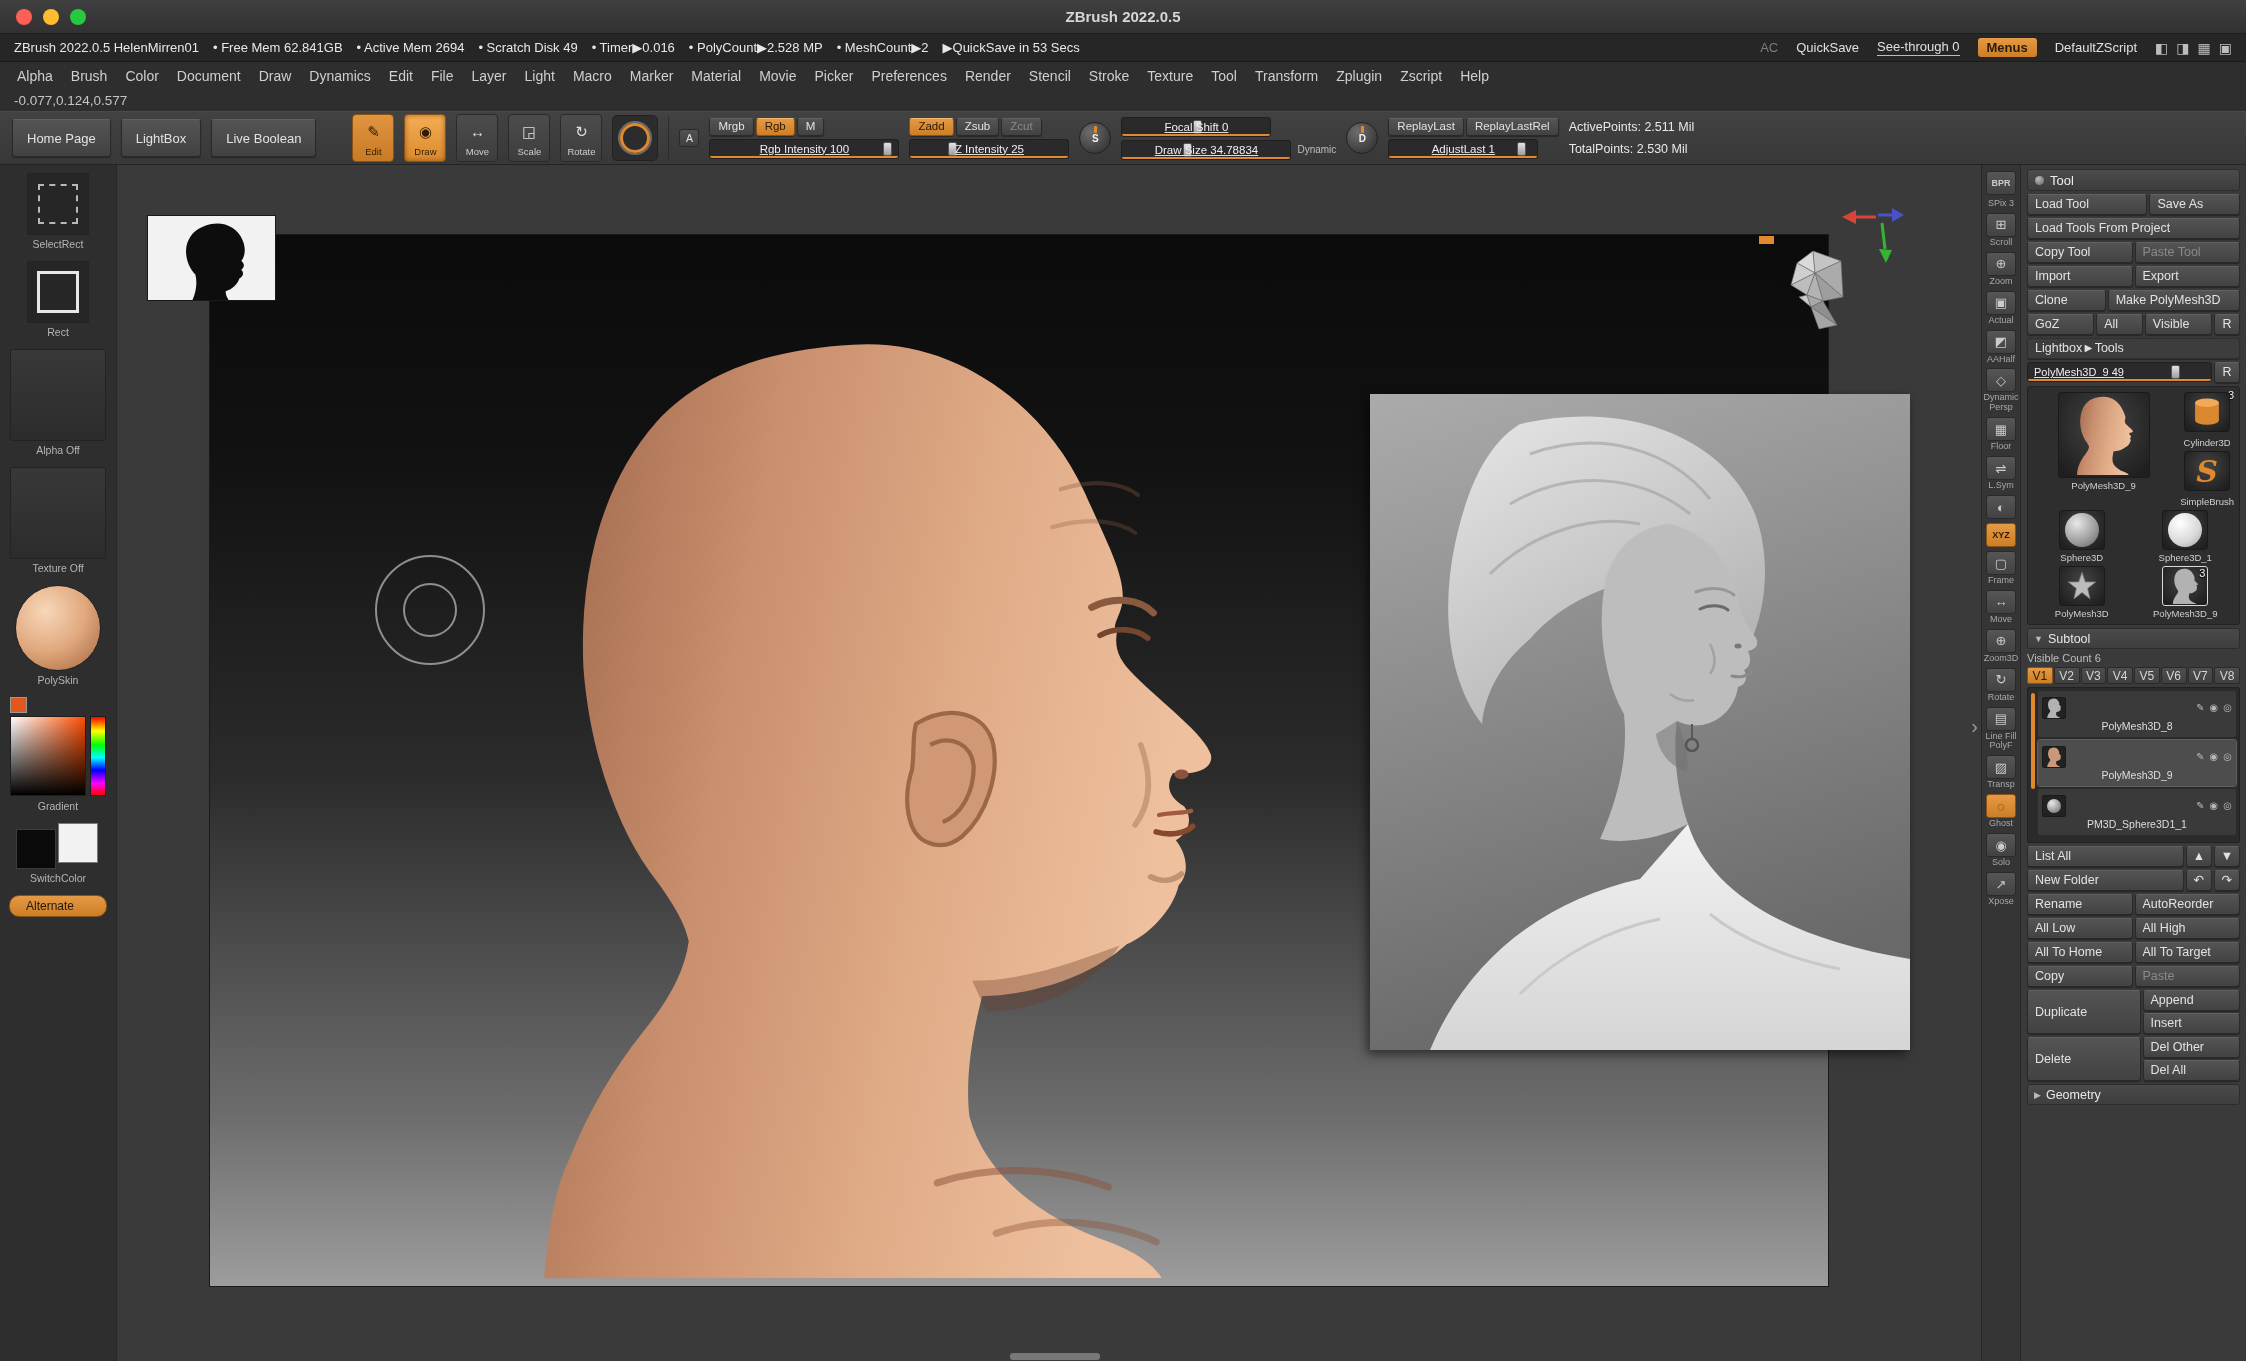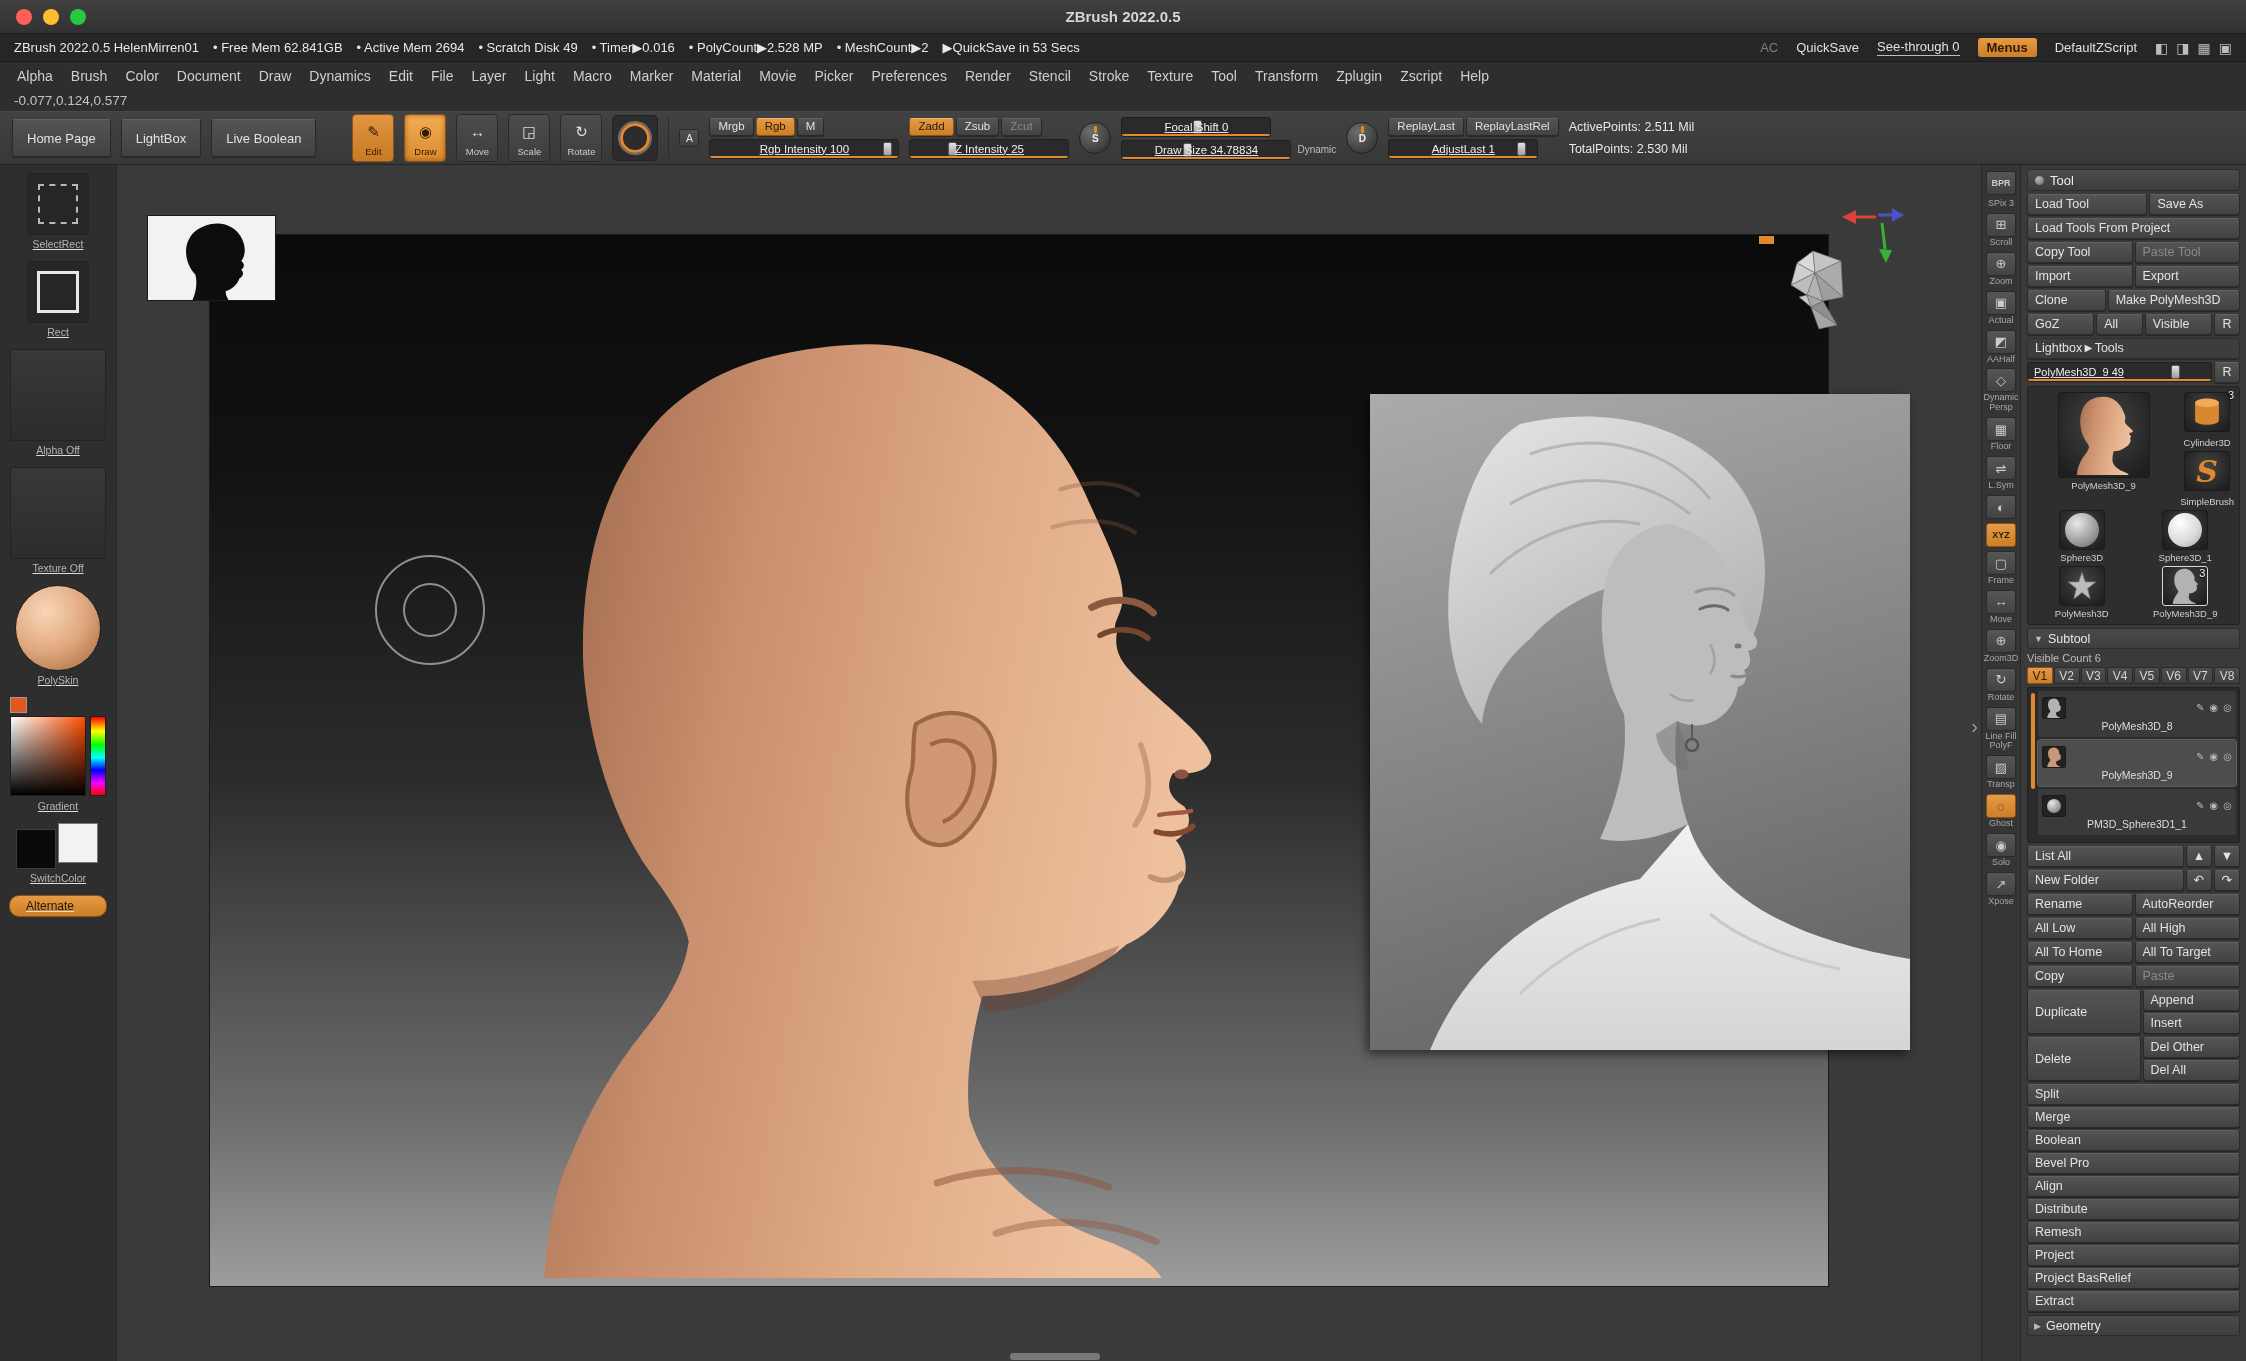--- a/index.html
+++ b/index.html
@@ -87,21 +87,21 @@
   .w190{width:190px}.w170{width:170px}.w160{width:160px}.w150{width:150px}
   .tiny-label { font-size:10px; color:#bdbdbd; align-self:center; }
   .points { font-size:12.5px; color:#e8e8e8; gap:8px; }
 
   
   .main { display:flex; height:1196px; }
 
   
   .sidebar { width:117px; background:#2e2e2e; display:flex; flex-direction:column; align-items:center;
              padding-top:8px; gap:3px; border-right:1px solid #262626; }
-  .side-item { display:flex; flex-direction:column; align-items:center; margin-bottom:8px;text-decoration:underline; }
+  .side-item { display:flex; flex-direction:column; align-items:center; margin-bottom:8px; }
   .side-label { font-size:10.5px; color:#b5b5b5; margin-top:3px; }
   .side-thumb { background:linear-gradient(#383838,#2c2c2c); border:1px solid #232323; border-radius:2px; }
   .selectrect { width:62px; height:62px; background:#262626; position:relative; }
   .selectrect .dashed { position:absolute; inset:10px; border:2px dashed #b8b8b8; }
   .rect { width:62px; height:62px; background:#262626; display:flex; align-items:center; justify-content:center; }
   .rect .rect-inner { width:42px; height:42px; border:3px solid #e8e8e8; }
   .side-thumb.big { width:96px; height:92px; }
   .sphere-skin { width:86px; height:86px; border-radius:50%;
                  background:radial-gradient(circle at 35% 30%,#f8d7b9,#e0a87e 50%,#bd8156 78%,#925d3b); border:1px solid #222; }
   .picker { width:96px; height:100px; position:relative; }
@@ -820,33 +820,20 @@
       </div>
     </div>
     <div class="row">
       <div class="btn list tall grow">Delete</div>
       <div class="col grow">
         <div class="btn list">Del Other</div>
         <div class="btn list">Del All</div>
       </div>
     </div>
 
-    <div class="col">
-
-    <div class="btn list">Split</div>
-        <div class="btn list">Merge</div>
-        <div class="btn list">Boolean</div>
-        <div class="btn list">Bevel Pro</div>
-        <div class="btn list">Align</div>
-        <div class="btn list">Distribute</div>
-        <div class="btn list">Remesh</div>
-        <div class="btn list">Project</div>
-        <div class="btn list">Project BasRelief</div>
-        <div class="btn list">Extract</div>
-      </div>
 
     <div class="section-header">
       <span class="sec-arrow">▶</span>
       <span>Geometry</span>
     </div>
   </div>
 </div>
 
 <div class="bottom-nub"></div>
 

